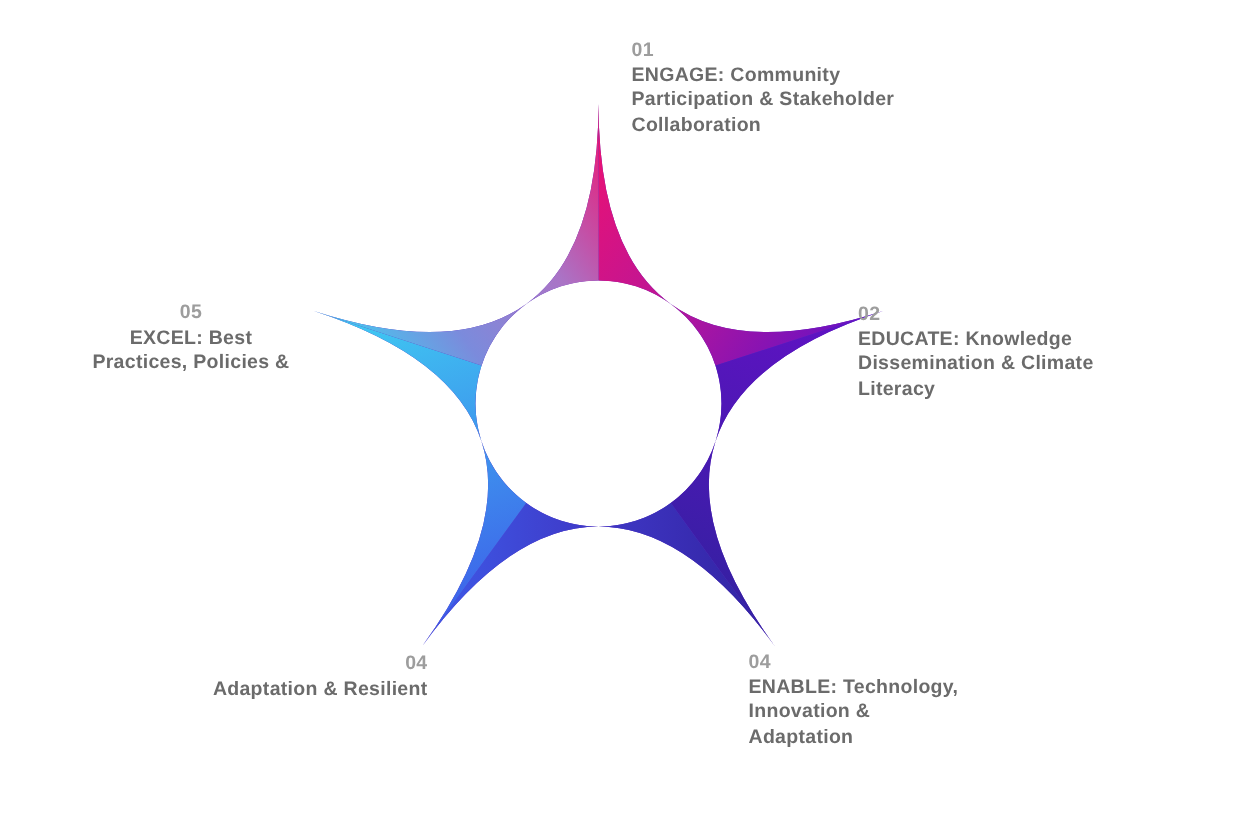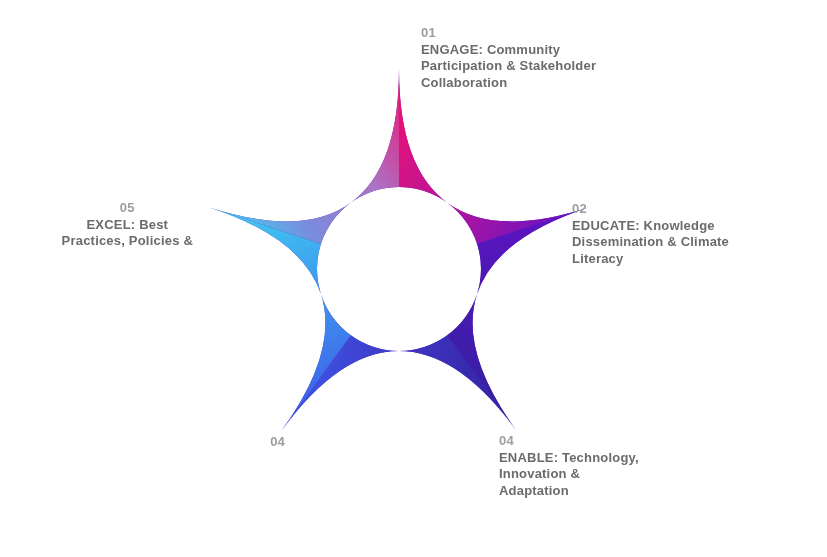--- a/index.html
+++ b/index.html
@@ -101,20 +101,21 @@
 
   <div class="label l3">
     <div class="num">04</div>
     <div class="line">ENABLE: Technology,</div>
     <div class="line">Innovation &amp;</div>
     <div class="line">Adaptation</div>
   </div>
 
   <div class="label l4">
     <div class="num">04</div>
+    <div class="line">Adaptation &amp; Resilient</div>
   </div>
 
   <div class="label l5">
     <div class="num">05</div>
     <div class="line">EXCEL: Best</div>
     <div class="line">Practices, Policies &amp;</div>
   </div>
 
 </div>
 

